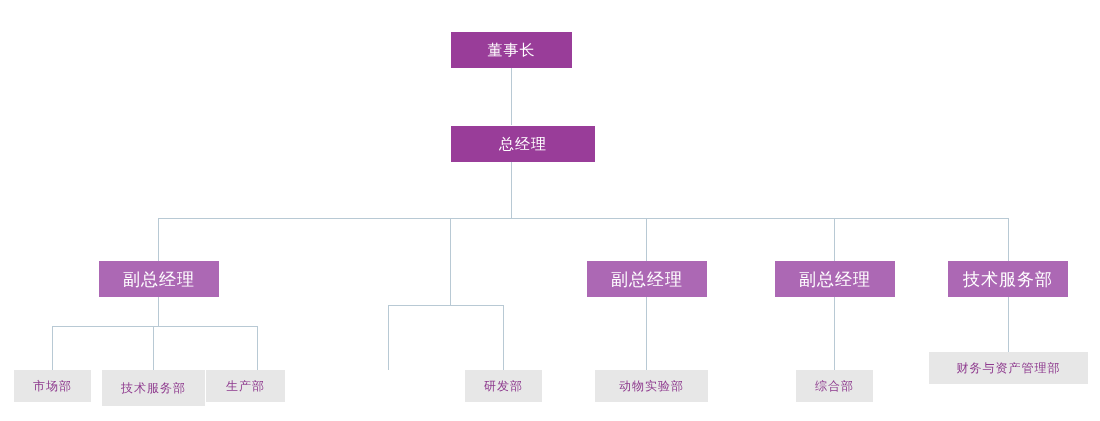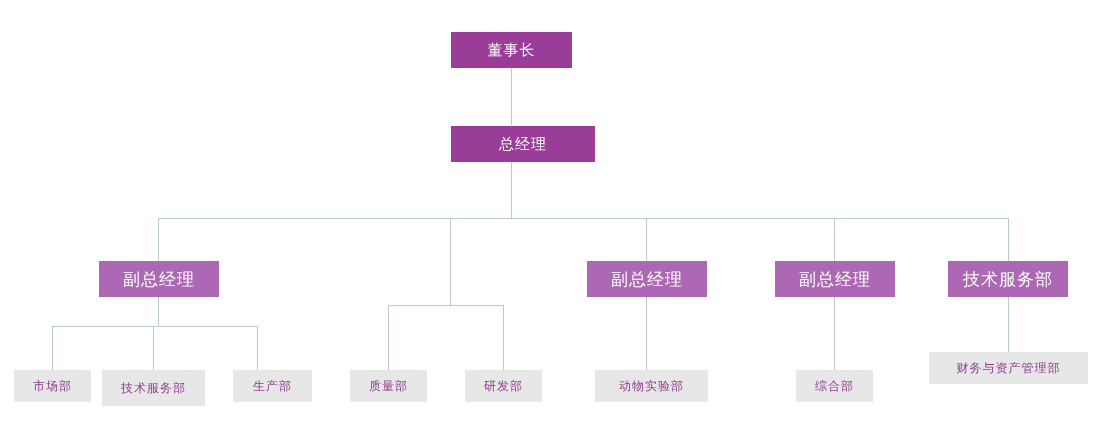--- a/index.html
+++ b/index.html
@@ -98,23 +98,22 @@
   <div class="node level-mid" style="left:587px; top:261px; width:120px; height:36px;">副总经理</div>
 
   <div class="node level-mid" style="left:775px; top:261px; width:120px; height:36px;">副总经理</div>
 
   <div class="node level-mid" style="left:948px; top:261px; width:120px; height:36px;">技术服务部</div>
 
   <div class="node level-leaf" style="left:14px; top:370px; width:77px; height:32px;">市场部</div>
 
   <div class="node level-leaf" style="left:102px; top:370px; width:103px; height:36px;">技术服务部</div>
 
-  <div class="node level-leaf" style="left:233px; top:370px; width:79px; height:32px;text-align:right;">生产部</div>
+  <div class="node level-leaf" style="left:206px; top:370px; width:79px; height:32px;text-align:right;">生产部</div>
 
-  <div class="node level-leaf" style="left:350px; top:370px; width:77px; height:32px;">质量部</div>
 
   <div class="node level-leaf" style="left:465px; top:370px; width:77px; height:32px;">研发部</div>
 
   <div class="node level-leaf" style="left:595px; top:370px; width:113px; height:32px;">动物实验部</div>
 
   <div class="node level-leaf" style="left:796px; top:370px; width:77px; height:32px;">综合部</div>
 
   <div class="node level-leaf" style="left:929px; top:352px; width:159px; height:32px;">财务与资产管理部</div>
 
 </div>

